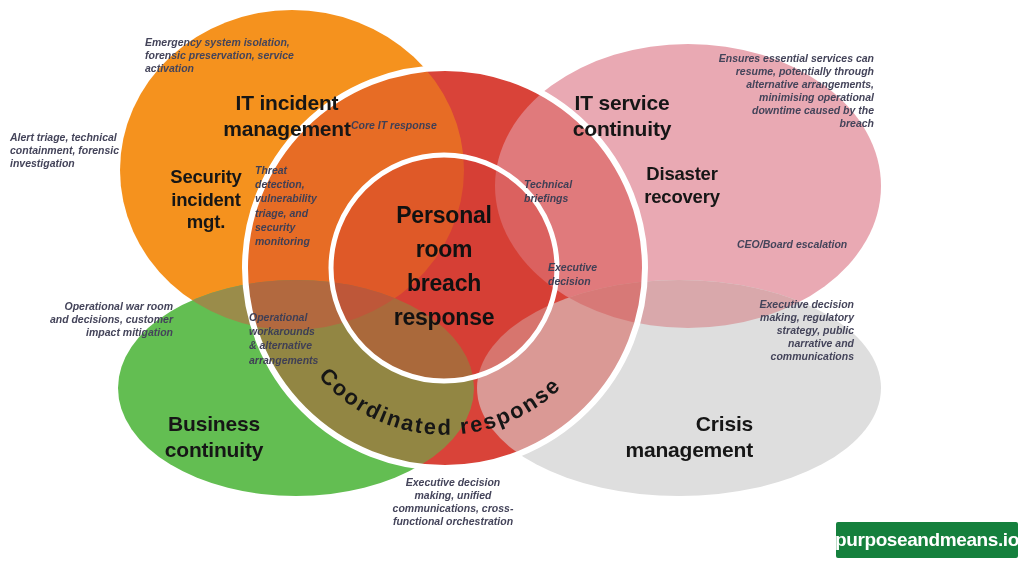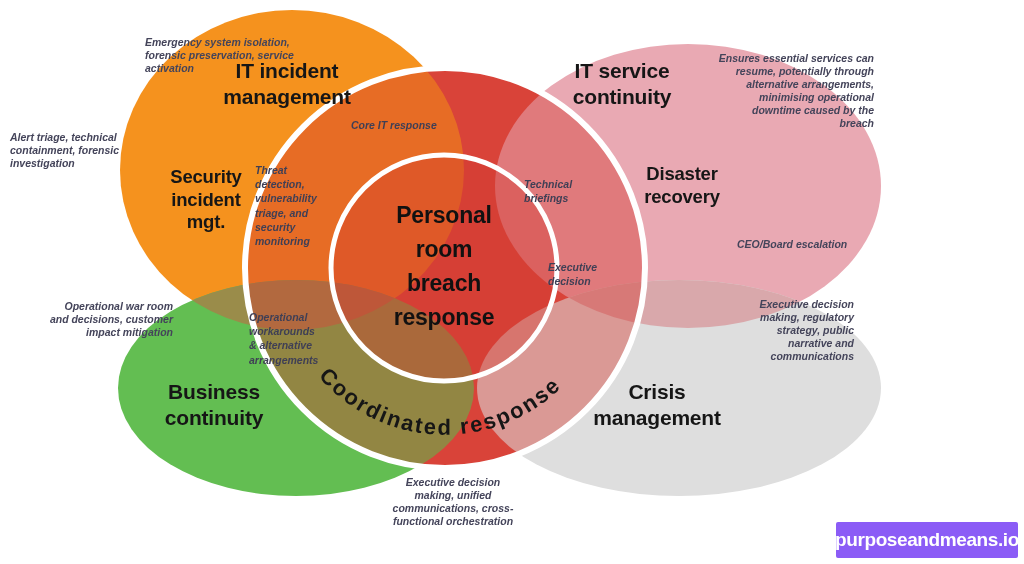--- a/index.html
+++ b/index.html
@@ -14,21 +14,21 @@
   .note{
     font-style:italic;font-weight:bold;
     font-size:10.5px;line-height:1.24;color:#44445a;
   }
   .ringnote{
     font-style:italic;font-weight:bold;
     font-size:10.5px;line-height:1.35;color:#3f3f55;text-align:left;
   }
   .biglabel{
     color:#161616;font-weight:600;font-size:21px;line-height:1.25;
-    text-align:center;letter-spacing:-0.2px;
+    text-align:center;letter-spacing:-0.2px;margin-top:32px;
   }
   .midlabel{
     color:#161616;font-weight:600;font-size:18.5px;line-height:1.22;
     text-align:center;letter-spacing:-0.2px;
   }
   .centerlabel{
     color:#111;font-weight:600;font-size:23px;line-height:34px;
     text-align:center;letter-spacing:-0.2px;
   }
   .logo{
@@ -139,25 +139,25 @@
 
   <div class="txt biglabel" style="left:522px;top:58px;width:200px;">IT service
 continuity</div>
 
   <div class="txt midlabel" style="left:631px;top:163px;width:102px;">Disaster
 recovery</div>
 
   <div class="txt biglabel" style="left:118px;top:379px;width:192px;">Business
 continuity</div>
 
-  <div class="txt biglabel" style="left:561px;top:379px;width:192px;">Crisis
+  <div class="txt biglabel" style="left:561px;top:379px;width:192px;text-align:right;">Crisis
 management</div>
 
   <div class="txt centerlabel" style="left:344px;top:198px;width:200px;">Personal
 room
 breach
 response</div>
 
-  <div class="logo" style="background: #8b5cf6;">
+  <div class="logo" style="background: #15803d;">
     <span>purposeandmeans.io</span>
   </div>
 
 </div>
 
 </body></html>

